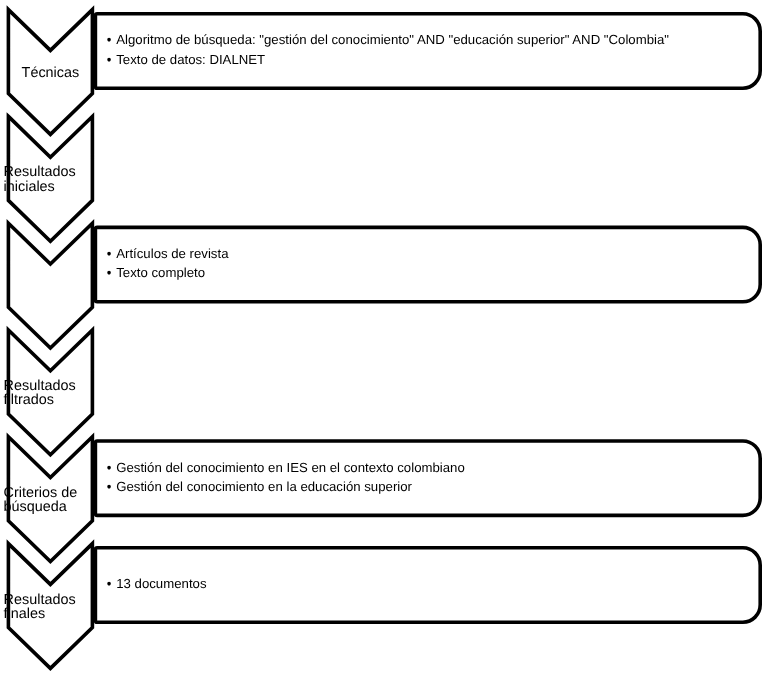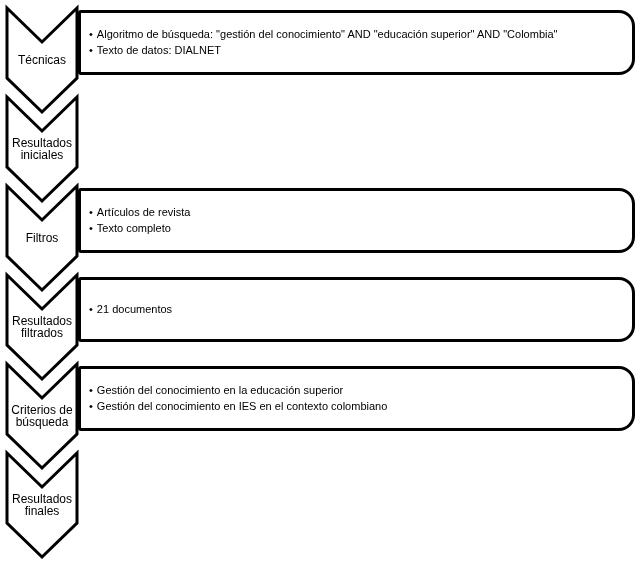--- a/index.html
+++ b/index.html
@@ -39,21 +39,20 @@
   }
   .chev-label {
     position: absolute;
     left: 3px;
     top: 34px;
     width: 78px;
     height: 36px;
     display: flex;
     align-items: center;
     justify-content: center;
-    text-align: center;
     font-size: 12px;
     line-height: 12px;
     z-index: 3;
   }
   .box {
     position: absolute;
     left: 78px;
     top: 2px;
     width: 557px;
     height: 65px;
@@ -99,54 +98,53 @@
     <svg class="chevron-svg" width="70" height="104" viewBox="0 0 70 104">
       <polygon points="0,0 35,34 70,0 70,70 35,104 0,70"></polygon>
     </svg>
     <div class="chev-label">Resultados iniciales</div>
   </div>
 
   <div class="section">
     <svg class="chevron-svg" width="70" height="104" viewBox="0 0 70 104">
       <polygon points="0,0 35,34 70,0 70,70 35,104 0,70"></polygon>
     </svg>
-    <div class="chev-label">Filtros</div>
     <div class="box">
       <ul class="items">
           <li><span class="b">•</span><span class="t">Artículos de revista</span></li>
           <li><span class="b">•</span><span class="t">Texto completo</span></li>
         </ul>
     </div>
   </div>
 
   <div class="section">
     <svg class="chevron-svg" width="70" height="104" viewBox="0 0 70 104">
       <polygon points="0,0 35,34 70,0 70,70 35,104 0,70"></polygon>
     </svg>
     <div class="chev-label">Resultados filtrados</div>
-    <div class="box">
-      <ul class="items">
-          <li><span class="b">•</span><span class="t">21 documentos</span></li>
-        </ul>
-    </div>
   </div>
 
   <div class="section">
     <svg class="chevron-svg" width="70" height="104" viewBox="0 0 70 104">
       <polygon points="0,0 35,34 70,0 70,70 35,104 0,70"></polygon>
     </svg>
     <div class="chev-label">Criterios de búsqueda</div>
     <div class="box">
       <ul class="items">
+          <li><span class="b">•</span><span class="t">Gestión del conocimiento en IES en el contexto colombiano</span></li>
           <li><span class="b">•</span><span class="t">Gestión del conocimiento en la educación superior</span></li>
-          <li><span class="b">•</span><span class="t">Gestión del conocimiento en IES en el contexto colombiano</span></li>
         </ul>
     </div>
   </div>
 
   <div class="section">
     <svg class="chevron-svg" width="70" height="104" viewBox="0 0 70 104">
       <polygon points="0,0 35,34 70,0 70,70 35,104 0,70"></polygon>
     </svg>
     <div class="chev-label">Resultados finales</div>
+    <div class="box">
+      <ul class="items">
+          <li><span class="b">•</span><span class="t">13 documentos</span></li>
+        </ul>
+    </div>
   </div>
 
 </div>
 
 </body></html>

